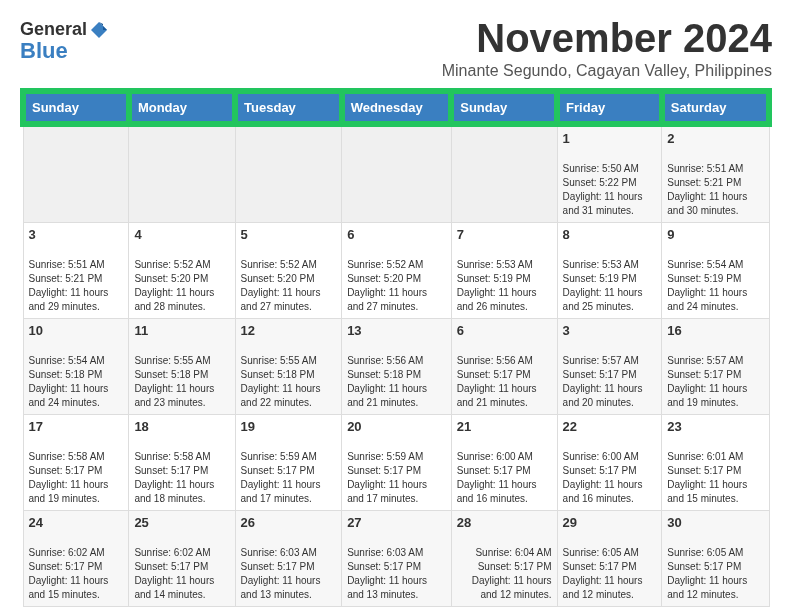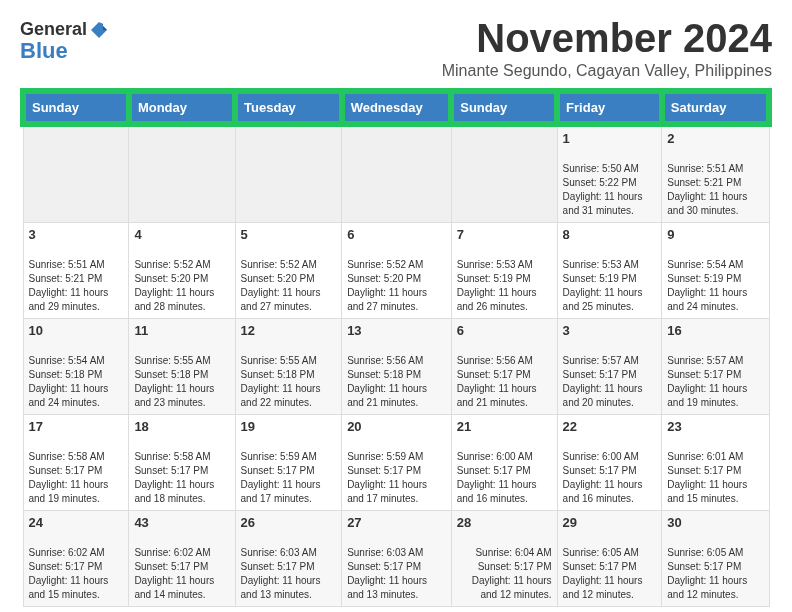--- a/index.html
+++ b/index.html
@@ -305,21 +305,21 @@
       </tr>
       <tr>
         <td>
           <span class="day-number">24</span>
           <div class="day-info" style="white-space: pre-line;">Sunrise: 6:02 AM
 Sunset: 5:17 PM
 Daylight: 11 hours
 and 15 minutes.</div>
         </td>
         <td>
-          <span class="day-number">43</span>
+          <span class="day-number">25</span>
           <div class="day-info" style="white-space: pre-line;">Sunrise: 6:02 AM
 Sunset: 5:17 PM
 Daylight: 11 hours
 and 14 minutes.</div>
         </td>
         <td>
           <span class="day-number">26</span>
           <div class="day-info" style="white-space: pre-line;">Sunrise: 6:03 AM
 Sunset: 5:17 PM
 Daylight: 11 hours

